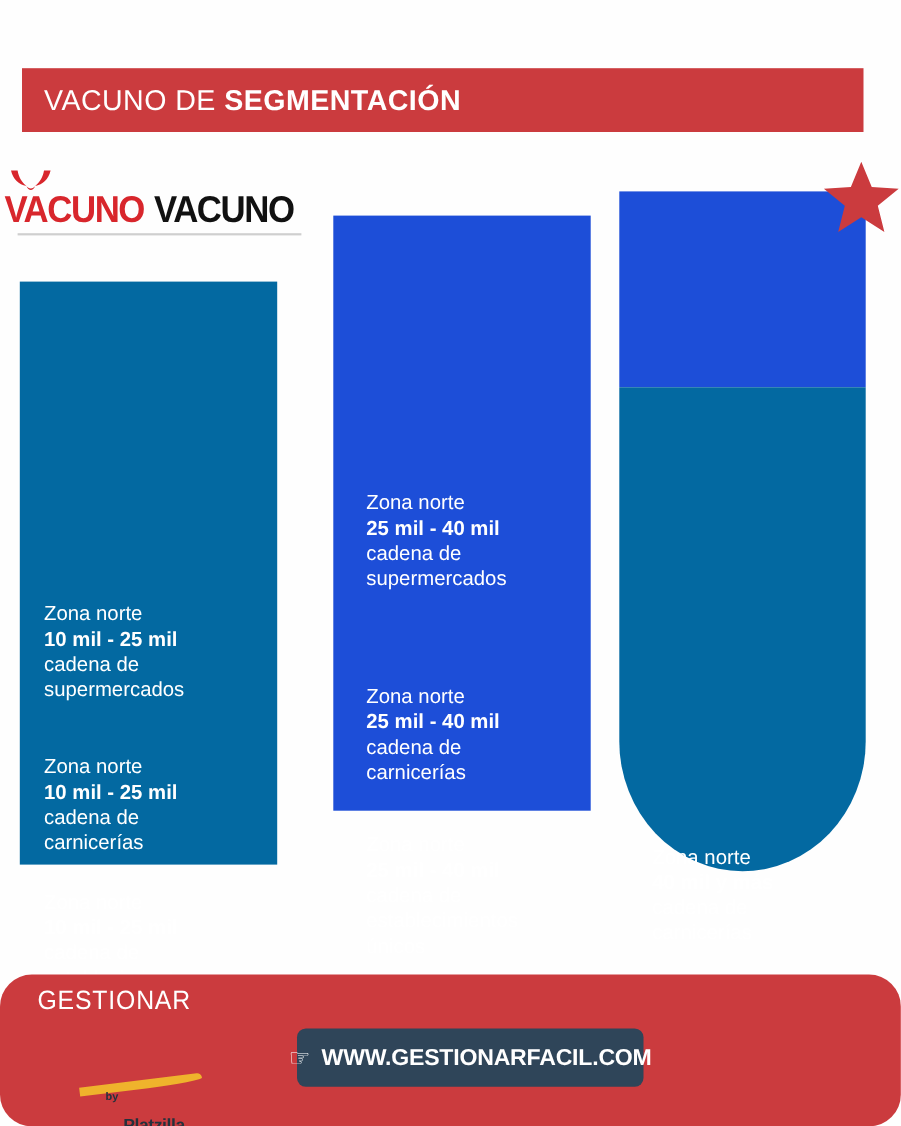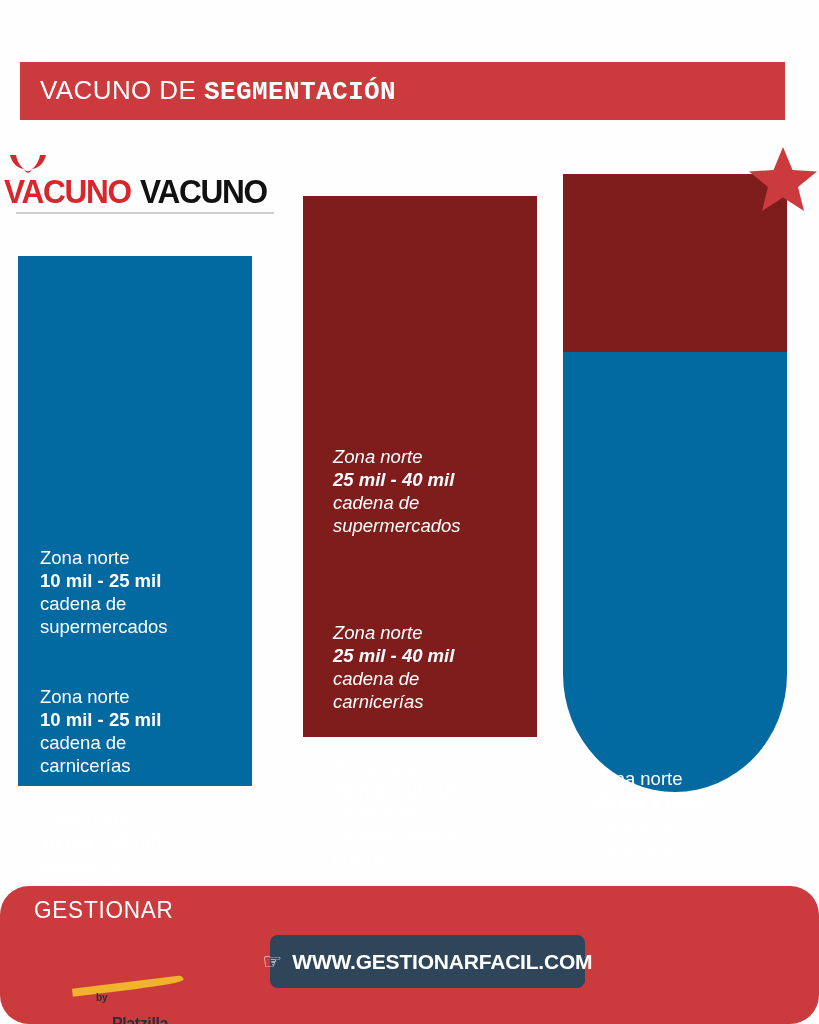--- a/index.html
+++ b/index.html
@@ -36,21 +36,20 @@
   .header-title {
     color: #ffffff;
     font-size: 26px;
     letter-spacing: 0.4px;
     padding-left: 20px;
     white-space: nowrap;
     font-weight: 400;
   }
   .header-title .strong {
     font-weight: 700;
-    font-family: Liberation Mono, monospace;
   }
 
   
   .brand-logo {
     position: absolute;
     left: 4px;
     top: 162px;
     width: 270px;
     height: 46px;
     display: flex;
@@ -82,21 +81,21 @@
     height: 2px;
     background: #cfcfcf;
   }
 
   
   .col {
     position: absolute;
     box-sizing: border-box;
   }
   .col-red   { background: #0369a1; }
-  .col-navy  { background: #7f1d1d; font-style: italic; }
+  .col-navy  { background: #1d4ed8; }
 
   .col-1 {
     left: 18px;
     top: 256px;
     width: 234px;
     height: 530px;
   }
   .col-2 {
     left: 303px;
     top: 196px;

